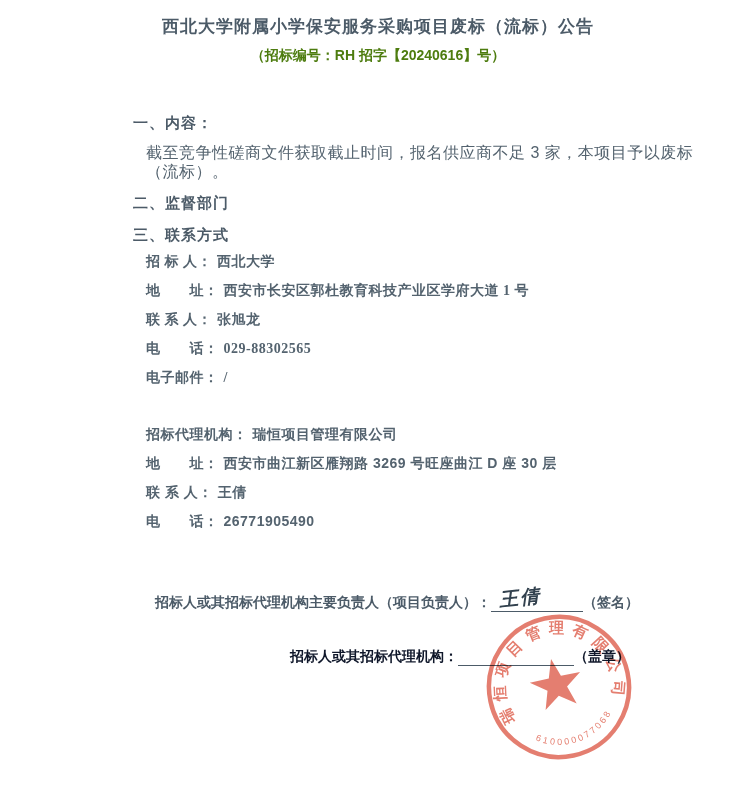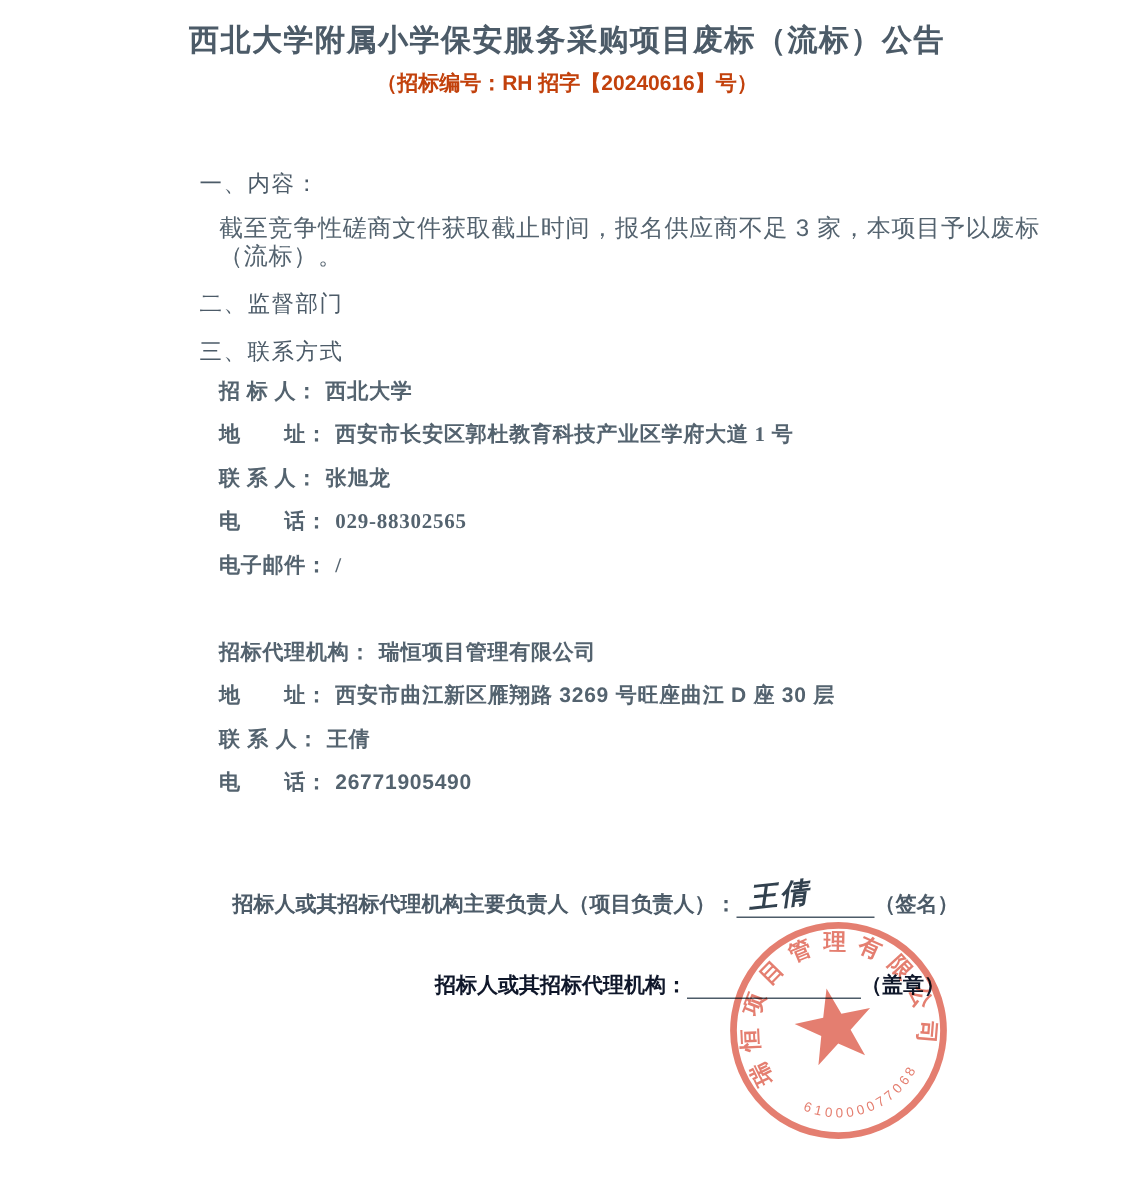--- a/index.html
+++ b/index.html
@@ -1,22 +1,22 @@
 <!DOCTYPE html>
 <html><head>
 <meta charset="utf-8">
 <style>
   html,body{margin:0;padding:0;background:#fff;}
   .page{
     position:relative;width:756px;height:794px;background:#ffffff;overflow:hidden;
     font-family:"Liberation Sans",sans-serif;color:#54636f;
   }
-  .doc-title{padding-top:17px;text-align:center;font-size:20px;font-weight:600;color:#4c5b68;letter-spacing:1px;line-height:20px;}
-  .doc-subtitle{margin-top:9px;text-align:center;font-size:14px;font-weight:600;color:#c2410c;line-height:19px;}
-  .sec-heading{margin:0 0 0 133px;font-size:15px;font-weight:400;color:#4c5b68;line-height:20px;letter-spacing:1px;}
+  .doc-title{padding-top:17px;text-align:center;font-size:17px;font-weight:600;color:#4c5b68;letter-spacing:1px;line-height:20px;}
+  .doc-subtitle{margin-top:9px;text-align:center;font-size:14px;font-weight:600;color:#4d7c0f;line-height:19px;}
+  .sec-heading{margin:0 0 0 133px;font-size:15px;font-weight:700;color:#4c5b68;line-height:20px;letter-spacing:1px;}
   .sec-heading.first{margin-top:48px;}
   .sec-heading.mid{margin-top:12px;}
   .sec-body{margin:10px 40px 0 146px;font-size:16px;line-height:19px;letter-spacing:0.5px;}
   .sec-body.tight{margin-top:8px;}
   .contact-block{margin-left:146px;}
   .contact-block.first{margin-top:4px;font-family:Liberation Serif, serif;}
   .contact-block.second{margin-top:38px;}
   .contact-row{margin-top:11px;font-size:14px;font-weight:600;line-height:18px;white-space:pre-wrap;letter-spacing:0.5px;}
   .contact-row:first-child{margin-top:0;}
   .contact-block.first .contact-row:first-child{margin-top:8px;}

